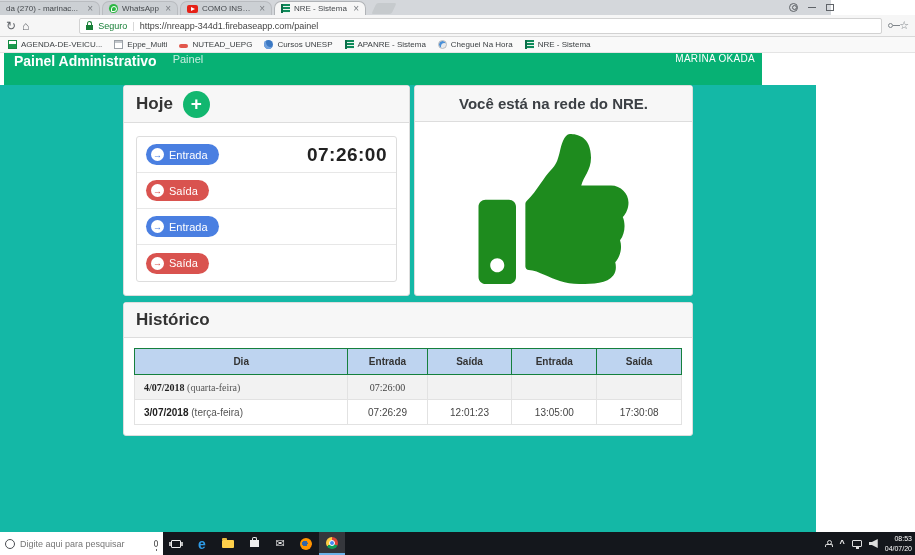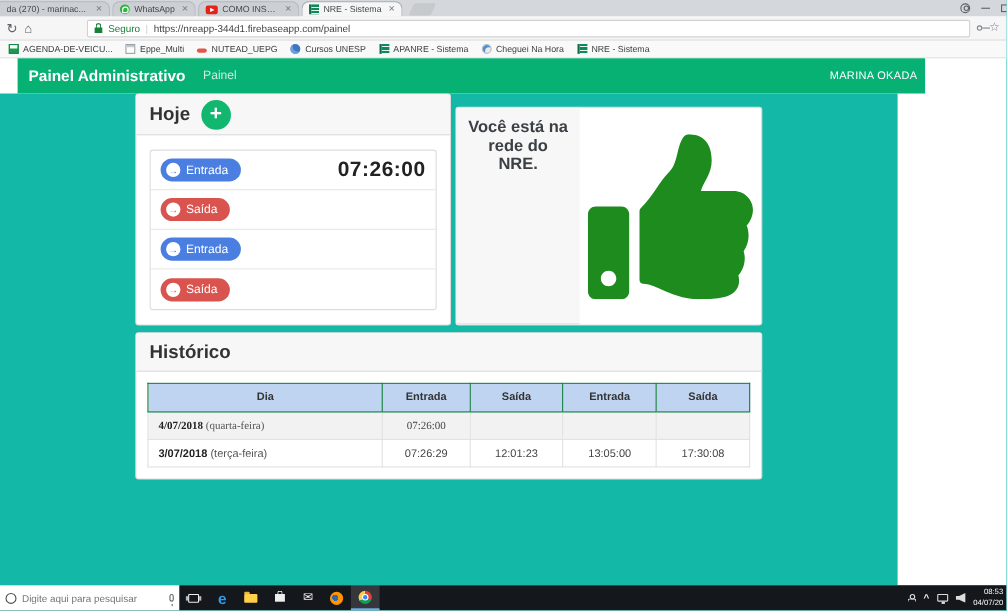--- a/index.html
+++ b/index.html
@@ -1,20 +1,20 @@
 <!DOCTYPE html>
 <html style="--navbar-green: #07b174; --plus-green: #12b76f; --entrada-blue: #4a7fe1; --saida-red: #d9534f; --thumb-green: #1e8b1e; --table-header-blue: #bed4f0; --stripe-gray: #f2f2f2; --panel-header-gray: #f7f7f7; --taskbar-bg: #14171c; --secure-green: #188038;"><head>
 <meta charset="utf-8">
 <style>
   * { margin:0; padding:0; box-sizing:border-box; }
   html,body { width:915px; height:555px; overflow:hidden; }
   body { font-family:"Liberation Sans", sans-serif; background:#fff; position:relative; }
 
   
-  .tabstrip { position:absolute; top:0; left:0; width:915px; height:15px;
+  .tabstrip { position:absolute; top:0; left:0; width:831px; height:15px;
     background:#d4d7db; display:flex; align-items:flex-end; }
   .tab { height:14px; display:flex; align-items:center; gap:4px; padding:0 6px;
     font-size:8px; color:#45494d; border:1px solid #b9bcc0; border-bottom:none;
     border-radius:7px 7px 0 0; background:#ccd0d4; overflow:hidden; white-space:nowrap; }
   .tab.active { background:#f6f6f6; border-color:#b0b3b7; }
   .tab .tab-title { overflow:hidden; text-overflow:ellipsis; flex:1; }
   .tab .tab-close { color:#7a7e82; font-size:10px; line-height:1; margin-left:2px; }
   .tab1 { width:100px; border-left:none; border-radius:0 7px 0 0; }
   .tab2 { width:76px; margin-left:2px; }
   .tab3 { width:92px; margin-left:2px; }
@@ -58,22 +58,22 @@
   .fav-stripes { background:repeating-linear-gradient(180deg,#0e8a5a 0 2px,#e8f5ee 2px 3px); border-left:2px solid #0b6e48; }
   .fav-clock { background:#e8eaed; border-radius:50%; border:1px solid #b8bcc0; box-shadow:inset 2px 2px 0 #4a90d9; }
   .fav-wa { background:#2cb742; border-radius:50%; position:relative; }
   .fav-wa::after { content:""; position:absolute; left:2px; top:2px; width:4px; height:4px;
     border:1px solid #fff; border-radius:50% 50% 50% 0; }
   .fav-yt { background:#e62117; border-radius:2px; position:relative; width:11px; height:8px; margin-top:1px; }
   .fav-yt::after { content:""; position:absolute; left:4px; top:2px;
     border-left:4px solid #fff; border-top:2px solid transparent; border-bottom:2px solid transparent; }
 
   
-  .navbar { position:absolute; top:53px; left:16px; width:825px; height:32px;
-    background:var(--navbar-green,#07b174); display:flex; align-items:center; padding:0 10px; }
+  .navbar { position:absolute; top:53px; left:4px; width:758px; height:32px;
+    background:var(--navbar-green,#07b174); display:flex; align-items:flex-start; padding:0 10px; }
   .brand { color:#fff; font-weight:bold; font-size:14px; }
   .nav-link { color:rgba(255,255,255,.78); font-size:11px; margin-left:16px; }
   .nav-user { margin-left:auto; color:#fff; font-size:10px; letter-spacing:.3px; margin-right:-3px; }
 
   
   .content { position:absolute; top:85px; left:0; width:816px; bottom:23px; background:#14b8a6; }
   .container { width:570px; margin:0 auto; }
   .row1 { display:flex; gap:4px; align-items:stretch; }
   .card { border:1px solid #ddd; border-radius:3px; background:#fff; }
   .card-header { background:var(--panel-header-gray,#f7f7f7); border-bottom:1px solid #ddd; }
@@ -92,21 +92,21 @@
   .pill { display:flex; align-items:center; gap:5px; border:none; border-radius:14px;
     padding:4px 11px 4px 5px; color:#fff; font-size:11px; font-family:inherit; }
   .pill-entrada { background:var(--entrada-blue,#4a7fe1); }
   .pill-saida { background:var(--saida-red,#d9534f); }
   .pill-icon { width:13px; height:13px; border-radius:50%; background:#fff;
     display:flex; align-items:center; justify-content:center; font-size:9px; font-weight:bold; }
   .pill-entrada .pill-icon { color:var(--entrada-blue,#4a7fe1); }
   .pill-saida .pill-icon { color:var(--saida-red,#d9534f); }
   .punch-time { margin-left:auto; font-size:19px; font-weight:bold; color:#222; letter-spacing:.5px; }
 
-  .net-card { flex:1; display:flex; flex-direction:row;margin-top:12px; }
+  .net-card { flex:1; display:flex; flex-direction:column; }
   .net-header { padding:9px 10px; text-align:center; font-size:15px; font-weight:bold; color:#3c4045; }
   .net-body { flex:1; display:flex; align-items:center; justify-content:center; }
   .thumb-svg { color:var(--thumb-green,#1e8b1e); }
 
   .hist-card { margin-top:6px; }
   .hist-header { padding:7px 12px; font-size:17px; font-weight:bold; color:#333; }
   .hist-body { padding:10px; }
   table { width:100%; border-collapse:collapse; font-size:10px; }
   th { background:var(--table-header-blue,#bed4f0); border:1px solid #15803d;
     height:26px; text-align:center; font-weight:bold; color:#333; }

